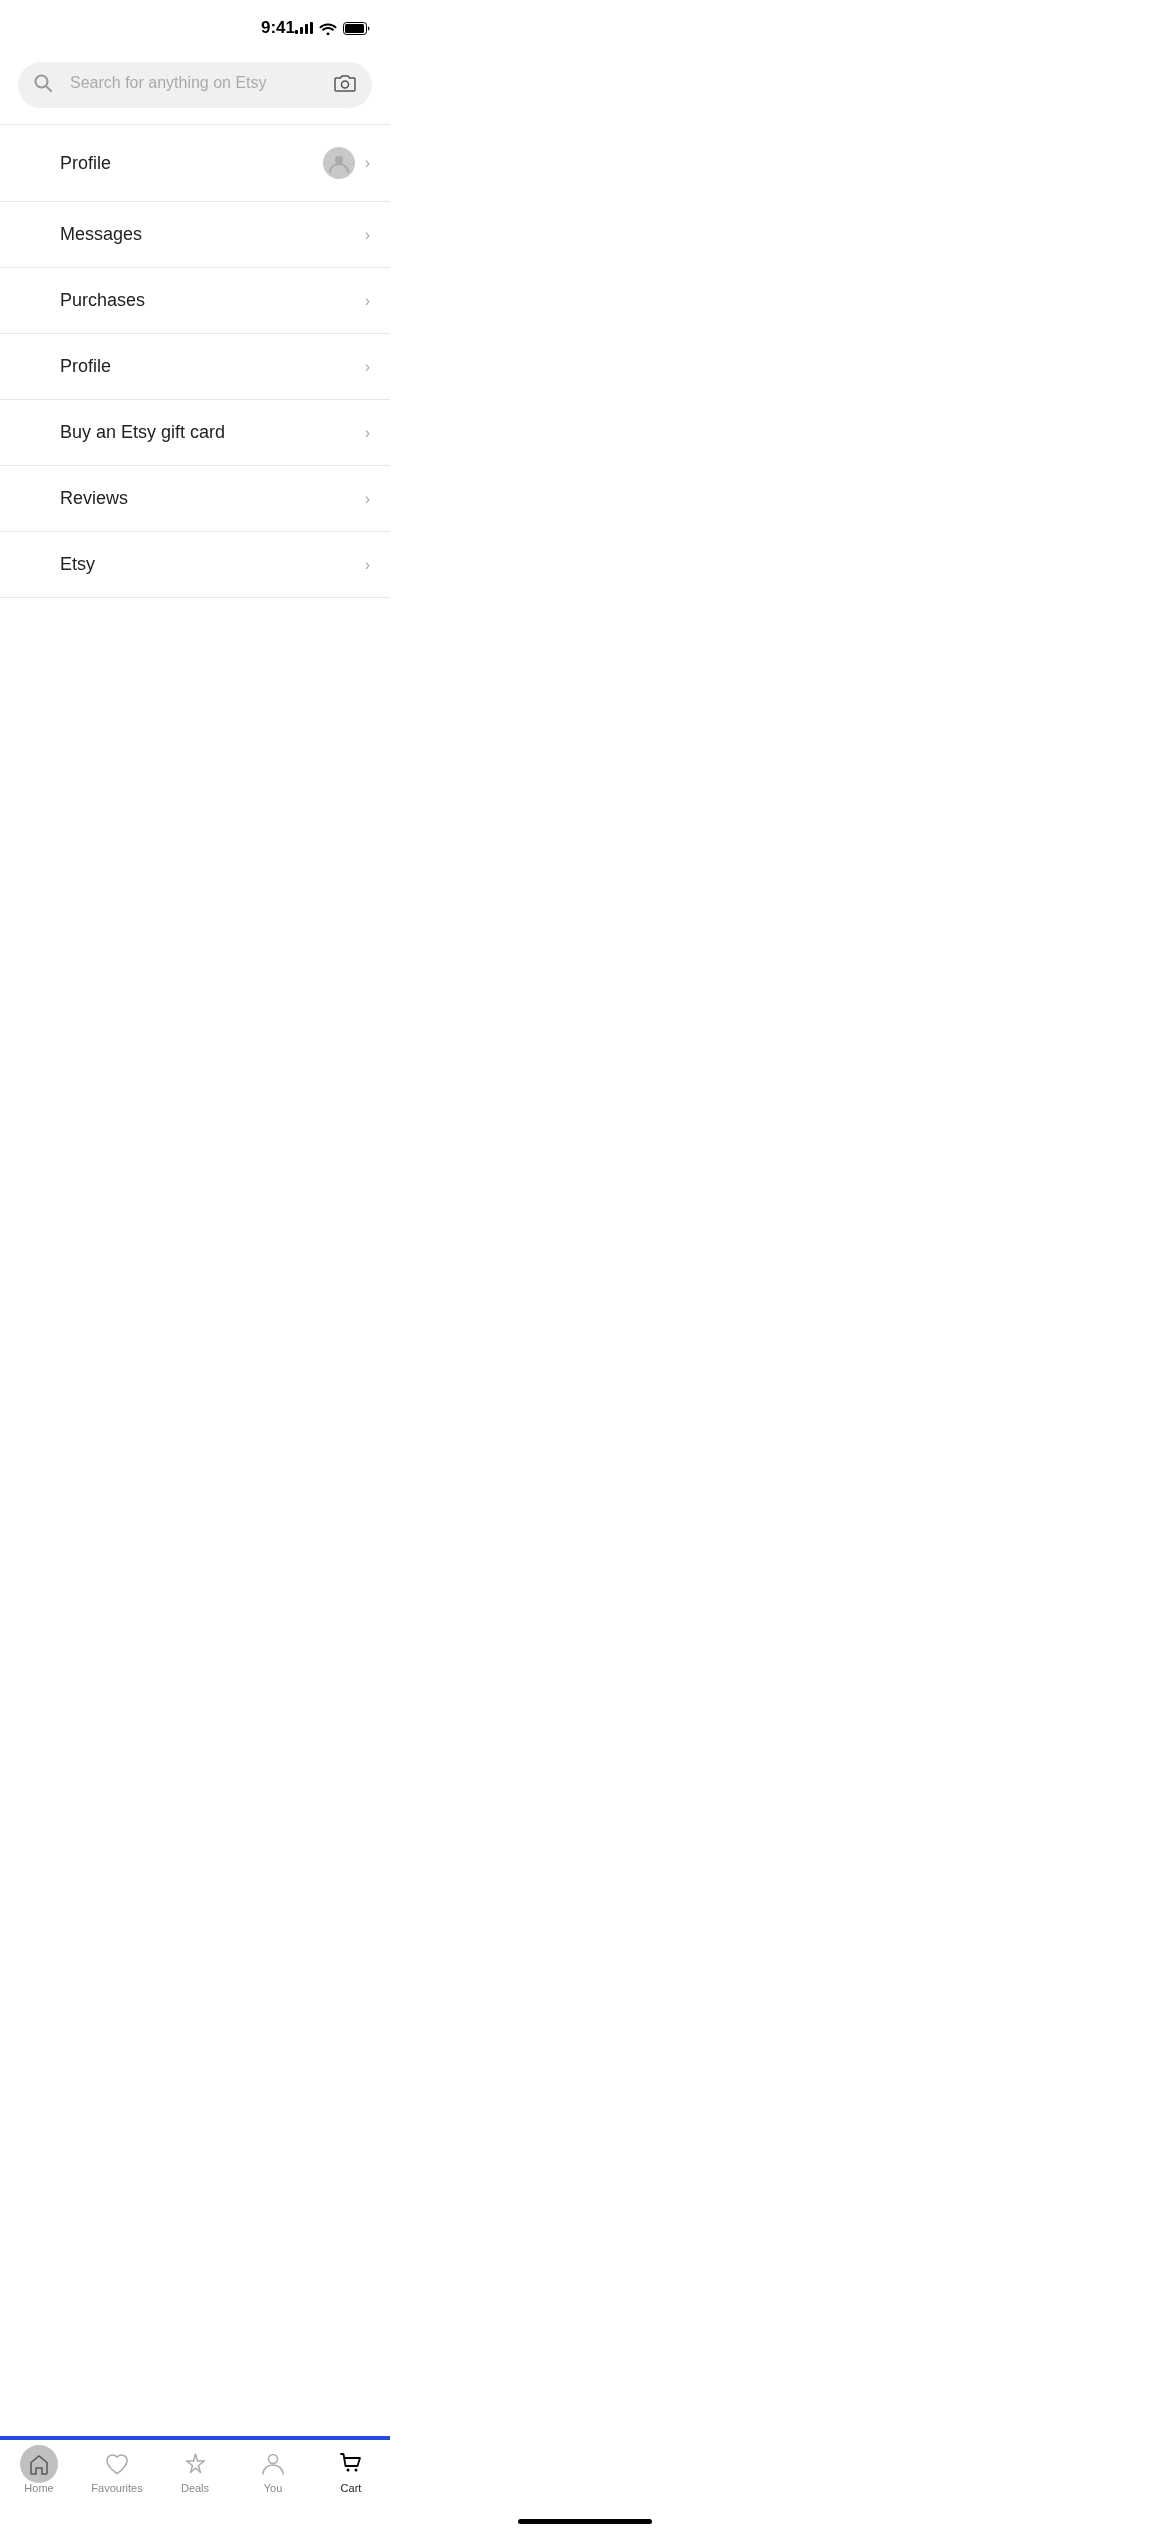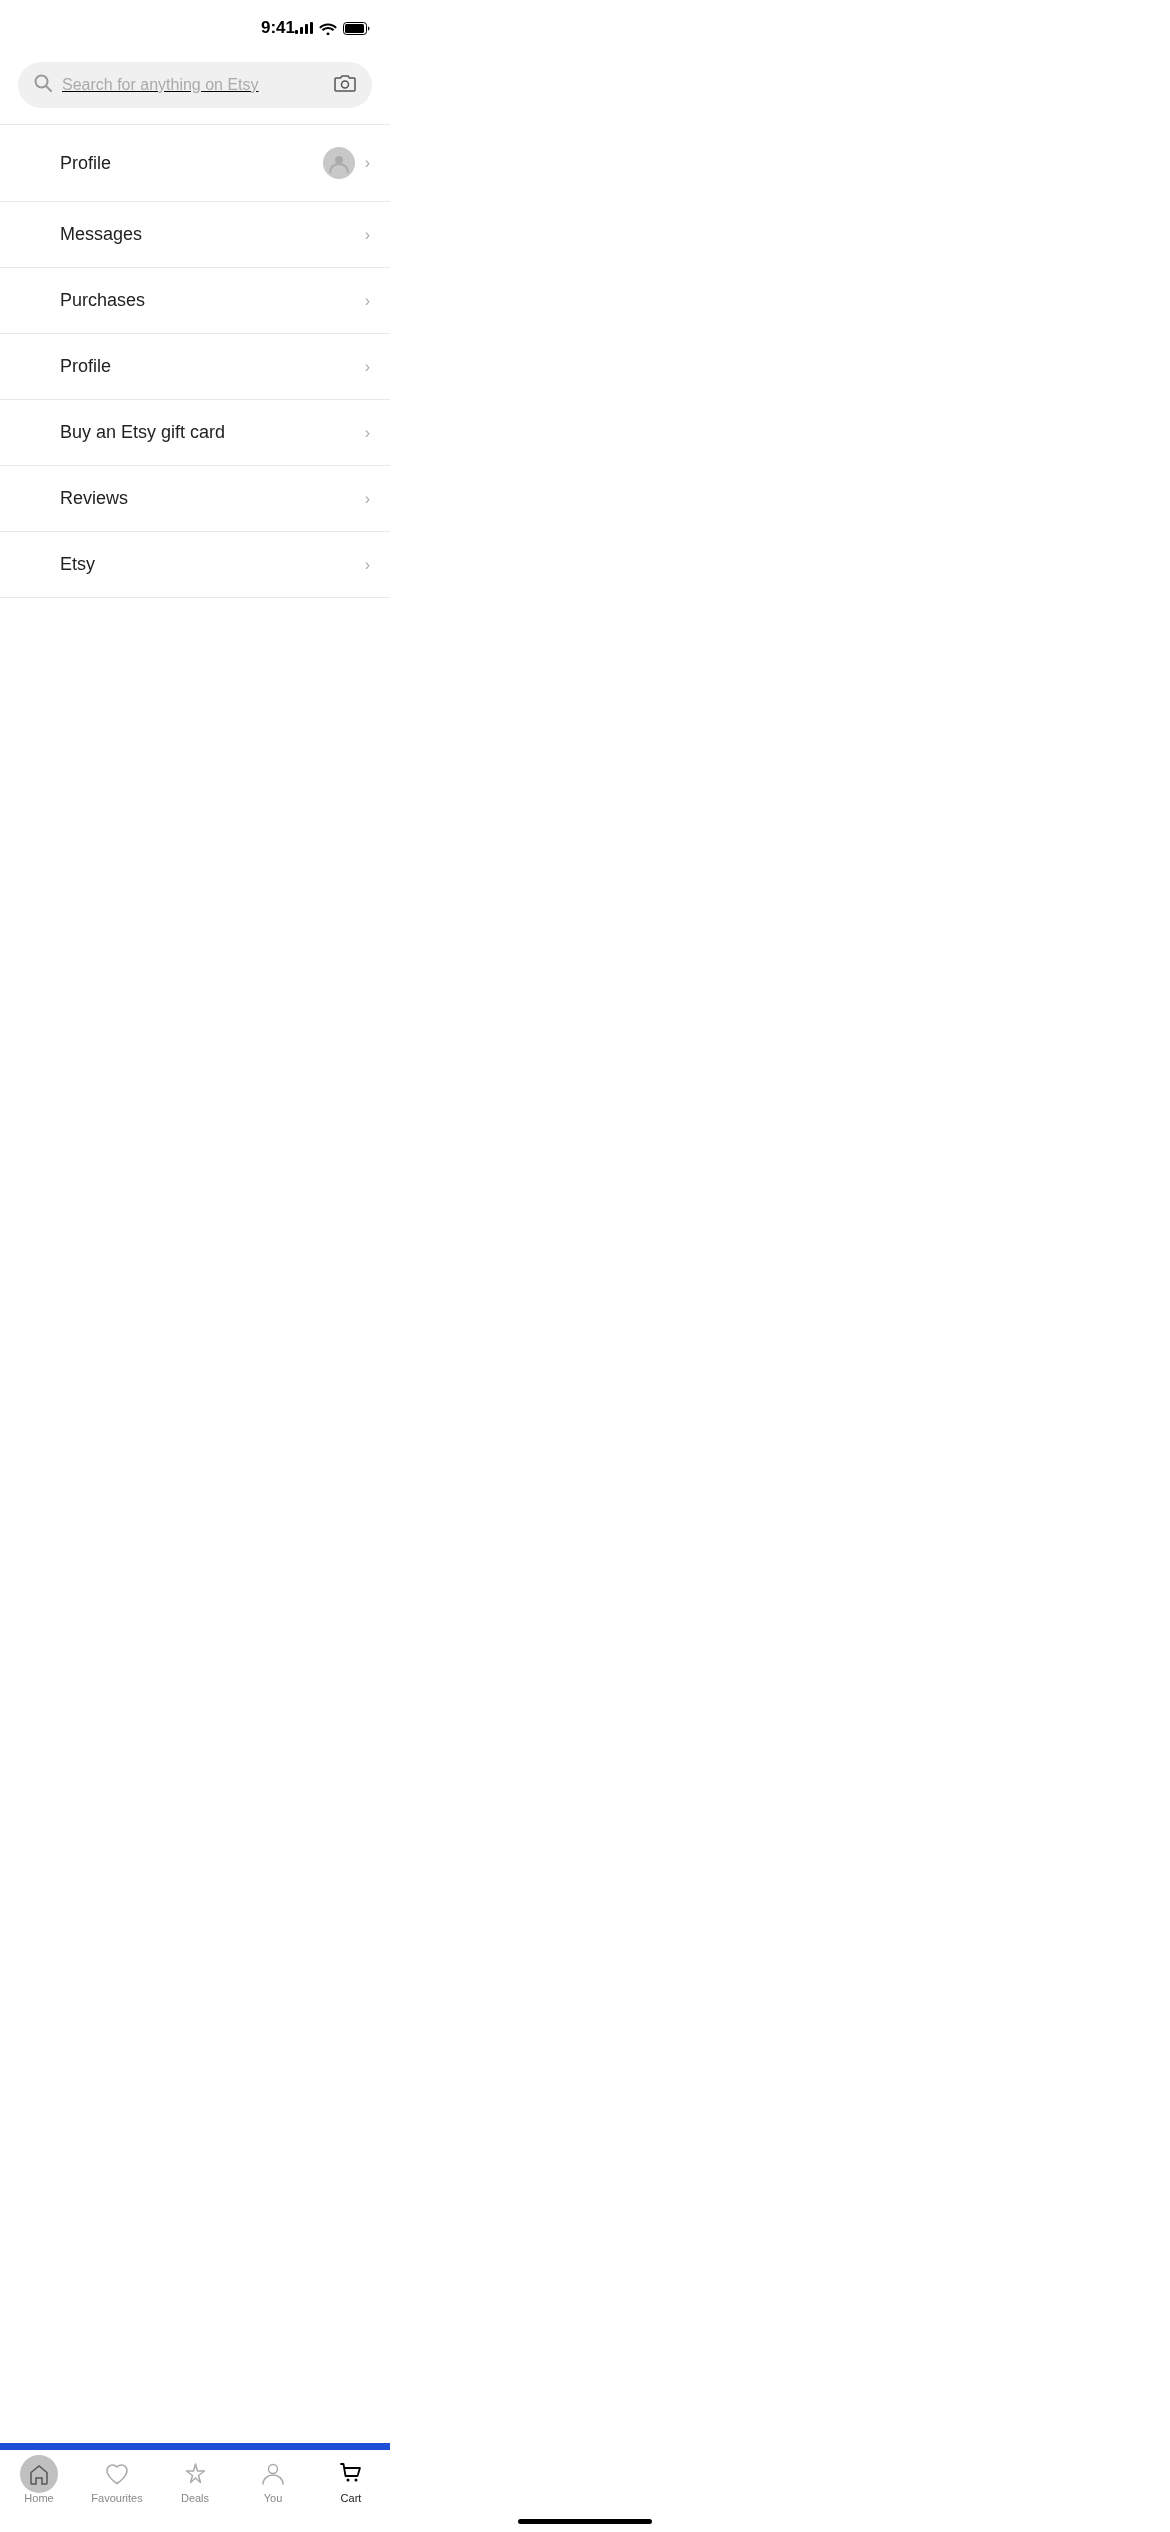--- a/index.html
+++ b/index.html
@@ -59,24 +59,22 @@
 
     
     .search-container {
       padding: 12px 18px 16px 18px;
     }
 
     .search-bar {
       background: #f0f0f0;
       border-radius: 30px;
       display: flex;
-      align-items: center;
       padding: 12px 16px;
-      gap: 10px;
-      text-decoration: underline;
+      gap: 18px;
     }
 
     .search-icon-wrap {
       color: #999;
       flex-shrink: 0;
     }
 
     .search-placeholder {
       flex: 1;
       font-size: 16px;
@@ -140,24 +138,24 @@
     }
 
     .chevron {
       color: #aaa;
       font-size: 16px;
     }
 
     
     .bottom-nav {
       position: fixed;
-      bottom: 0;
+      bottom: 10px;
       width: 390px;
       background: #fff;
-      border-top: 7px solid #1d4ed8;
+      border-top: 4px solid #1d4ed8;
       display: flex;
       justify-content: space-around;
       align-items: center;
       padding: 10px 0 28px 0;
     }
 
     .nav-item {
       display: flex;
       flex-direction: column;
       align-items: center;

